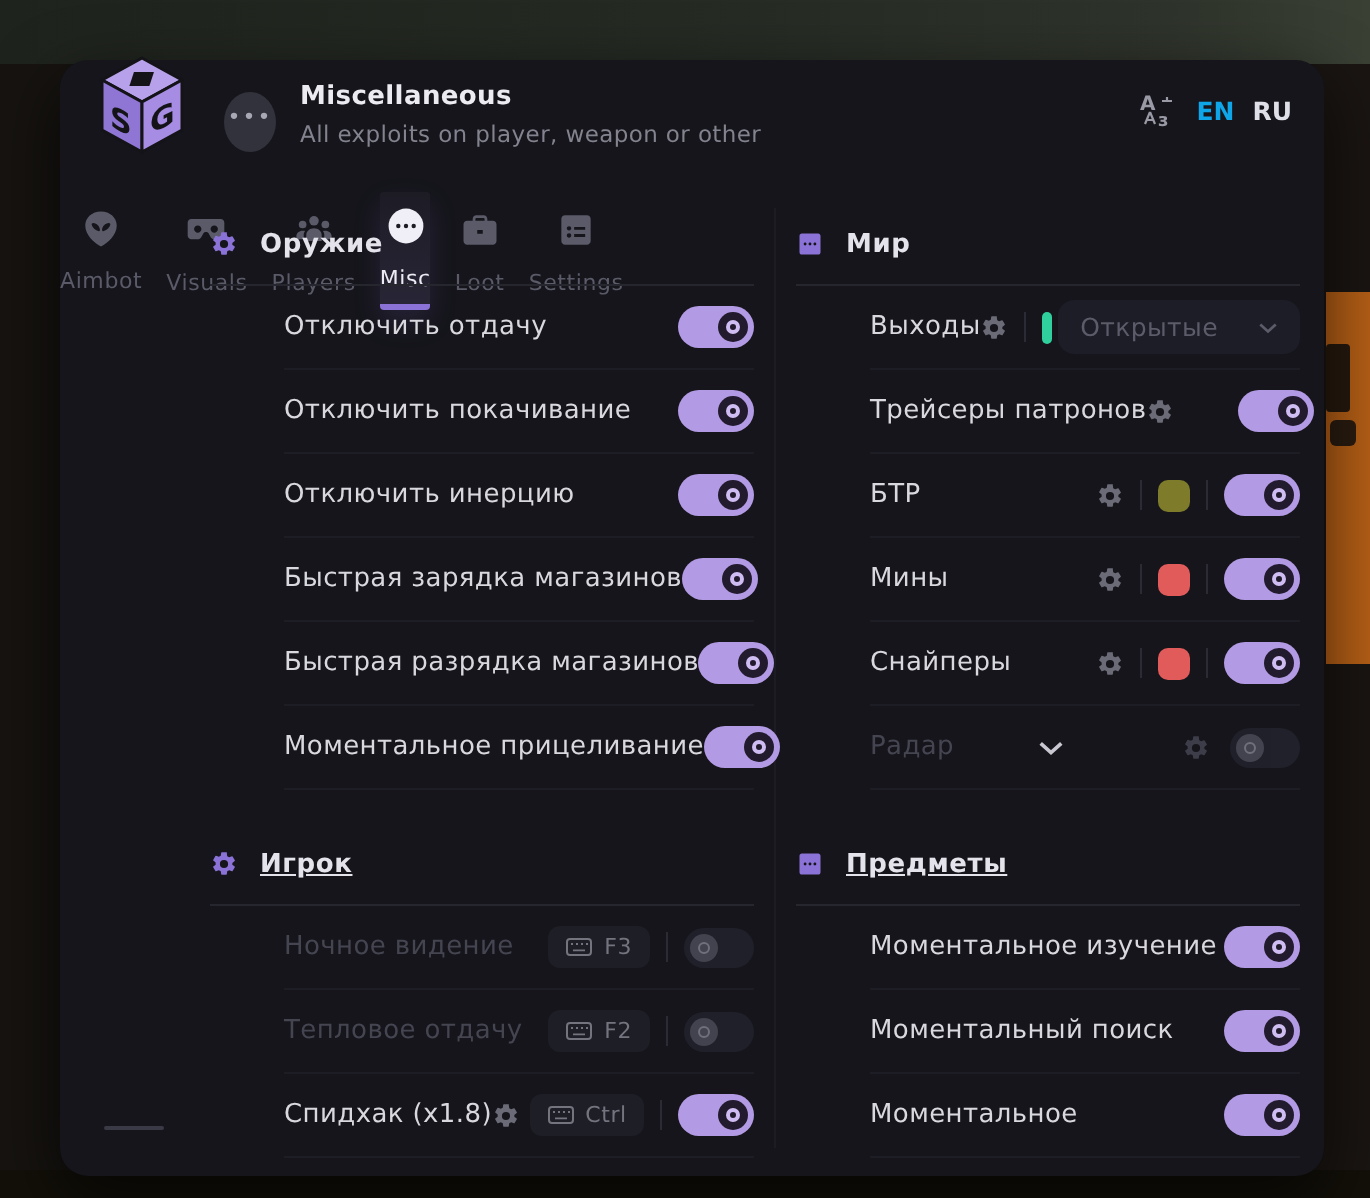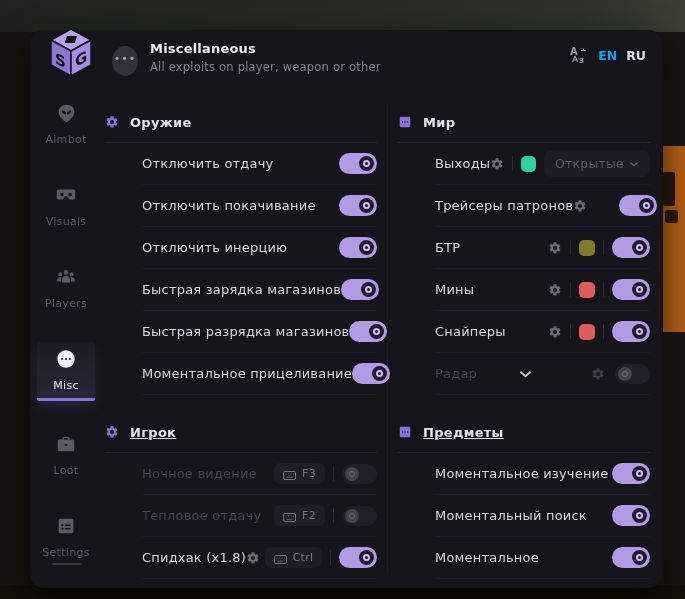--- a/index.html
+++ b/index.html
@@ -25,21 +25,21 @@
   .hdr-avatar{position:absolute;left:82px;top:16px;width:26px;height:26px;border-radius:50%;
               background:#32323c;color:#a8a8b4;display:flex;align-items:center;justify-content:center;
               font-size:11px;letter-spacing:1px;line-height:0;padding-bottom:4px;}
   .hdr-title{position:absolute;left:120px;top:11px;font-size:13px;font-weight:bold;color:#ecebf2;letter-spacing:.2px;}
   .hdr-sub{position:absolute;left:120px;top:30px;font-size:11.5px;color:#83838f;letter-spacing:.2px;}
   .lang{position:absolute;right:16px;top:15px;display:flex;align-items:center;gap:9px;}
   .lang-en{font-size:12.5px;color:#0ea5e9;font-weight:bold;}
   .lang-ru{font-size:12.5px;color:#dfdfe8;font-weight:bold;}
 
   
-  .sidebar{position:absolute;left:0;top:66px;width:72px;display:flex;flex-direction:column;align-items:center;gap:26px;}
+  .sidebar{position:absolute;left:0;top:66px;width:72px;display:flex;flex-direction:row;align-items:center;gap:12px;}
   .side-item{width:58px;height:56px;display:flex;flex-direction:column;align-items:center;justify-content:center;
              gap:6px;color:#5a5a68;font-size:11px;letter-spacing:.3px;cursor:pointer;}
   .side-item svg{fill:#5a5a68;}
   .side-item.active{background:linear-gradient(180deg,#1d1c25,#282536);border-bottom:3px solid #8b72d6;
                     color:#eceaf2;border-radius:2px;box-shadow:0 6px 14px rgba(139,114,214,.15);}
   .side-item.active svg{fill:#f0eef6;}
   .side-handle{position:absolute;left:22px;top:533px;width:30px;height:2px;background:#3a3a46;border-radius:1px;}
 
   
   .col{position:absolute;top:78px;}
@@ -65,25 +65,25 @@
   .swatch{width:16px;height:16px;border-radius:5px;cursor:pointer;}
 
   .toggle{position:relative;width:38px;height:21px;border-radius:11px;background:#b29ae4;cursor:pointer;flex:none;}
   .toggle .knob{position:absolute;right:3px;top:3px;width:15px;height:15px;border-radius:50%;background:#221b2e;
                 display:flex;align-items:center;justify-content:center;}
   .toggle .knob::after{content:"";width:7px;height:7px;border-radius:50%;border:2px solid #cebcf2;box-sizing:border-box;}
   .toggle.off{width:35px;height:20px;background:#23232e;opacity:.85;}
   .toggle.off .knob{left:3px;right:auto;width:14px;height:14px;background:#4c4c59;}
   .toggle.off .knob::after{width:6px;height:6px;border:1.5px solid #80808d;}
 
-  .hotkey{display:inline-flex;align-items:flex-end;gap:6px;background:#1e1e27;border-radius:6px;
+  .hotkey{display:inline-flex;align-items:center;gap:6px;background:#1e1e27;border-radius:6px;
           padding:4px 9px;color:#74747f;font-size:11px;letter-spacing:.3px;cursor:pointer;}
   .hotkey svg{stroke:#74747f;}
 
-  .dropdown{display:inline-flex;align-items:center;gap:5px;background:#1c1d27;border-radius:8px;
+  .dropdown{display:inline-flex;align-items:center;gap:20px;background:#1c1d27;border-radius:8px;
             padding:6px 11px;color:#5b5b69;font-size:12.5px;letter-spacing:.2px;cursor:pointer;}
   .chev{display:flex;color:#c9c8d2;}
   .chev.radar{margin-left:42px;}
 </style>
 </head>
 <body>
 
 <div class="stage">
 
   <div class="bg-top"></div>

